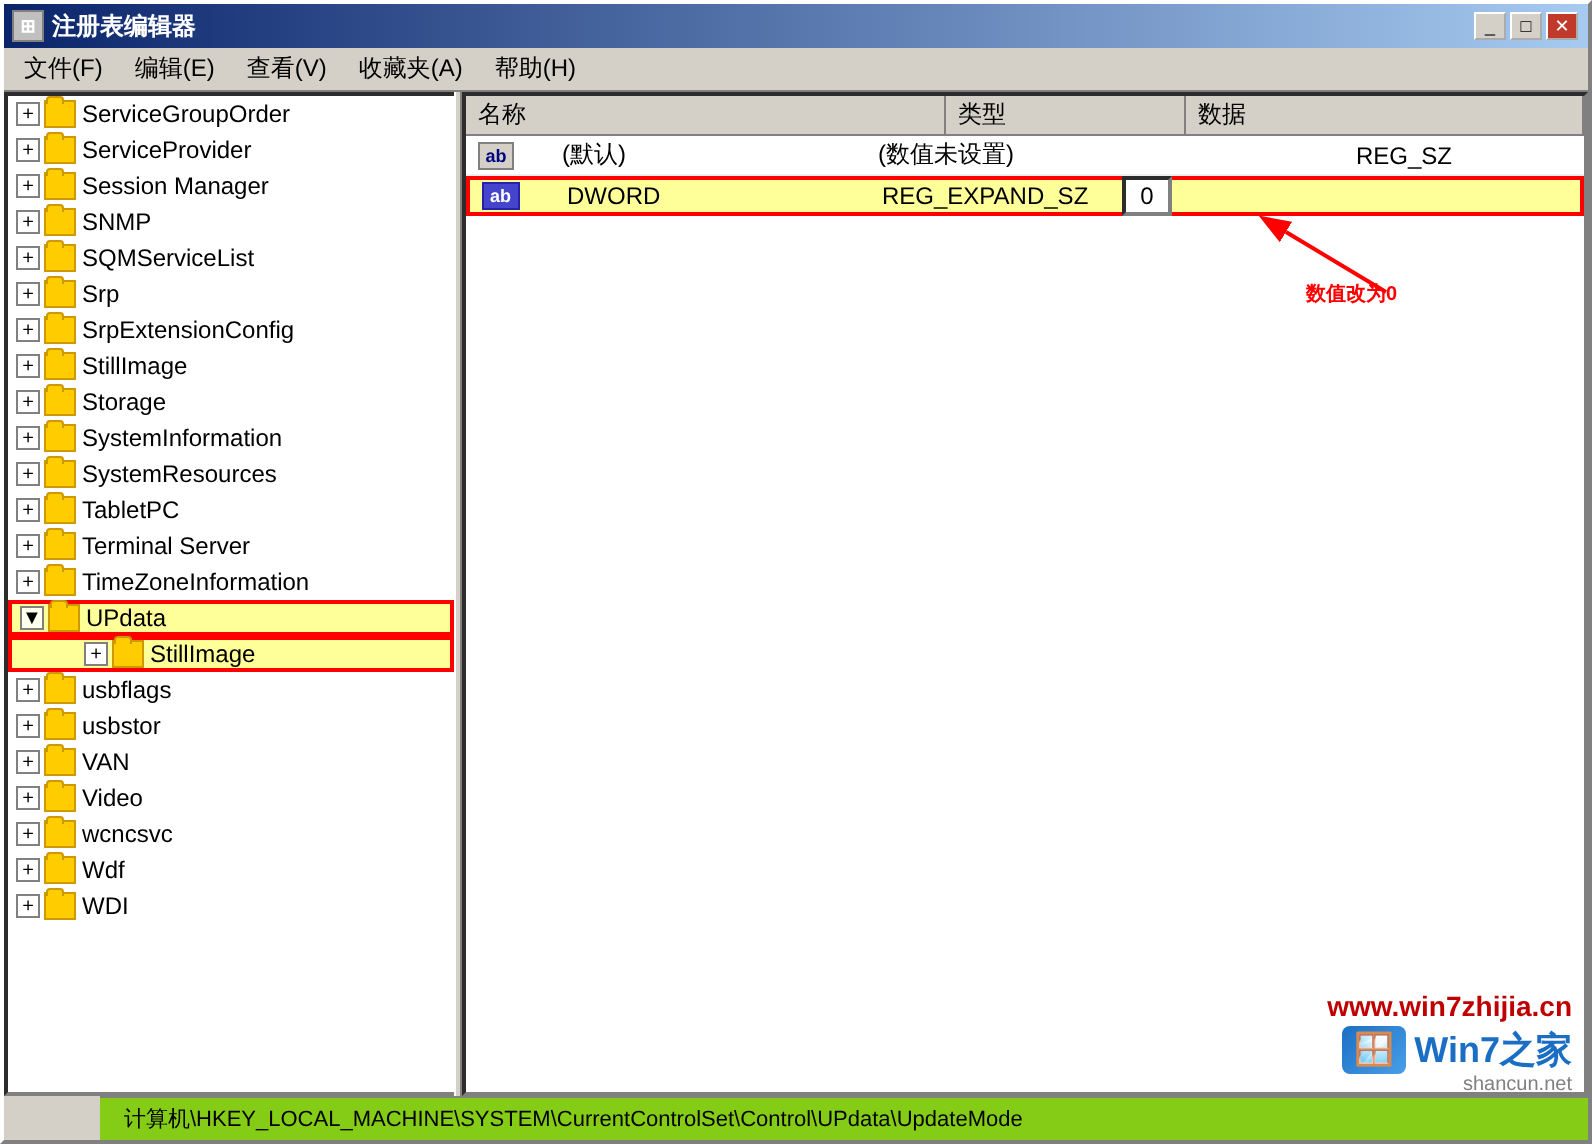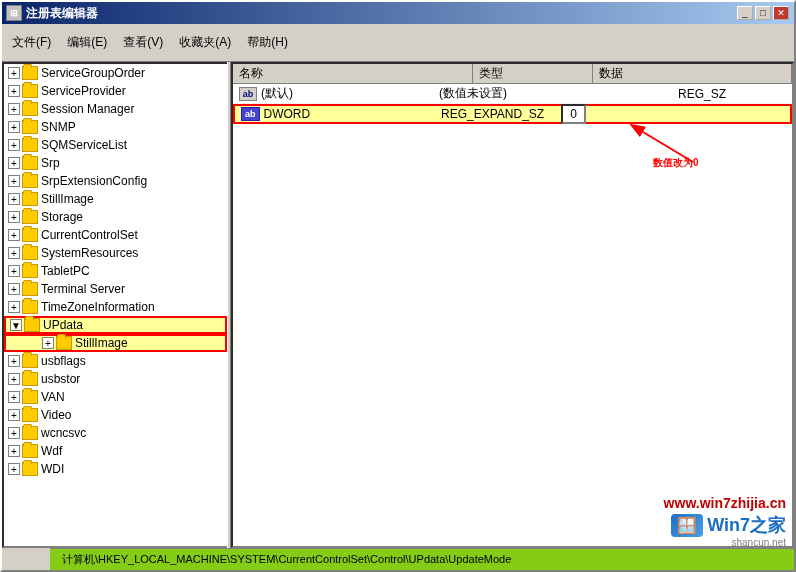--- a/index.html
+++ b/index.html
@@ -44,21 +44,21 @@
       border: 1px solid #808080;
       display: inline-flex;
       align-items: center;
       justify-content: center;
       font-size: 9px;
     }
 
     .menu-bar {
       background: #d4d0c8;
       border-bottom: 1px solid #808080;
-      height: 38px;
+      height: 22px;
       display: flex;
       align-items: center;
       padding: 0 2px;
     }
 
     .menu-item {
       padding: 2px 8px;
       cursor: pointer;
       font-size: 12px;
     }
@@ -176,21 +176,21 @@
       border-bottom: 1px solid #f0f0f0;
       font-size: 12px;
     }
 
     .value-cell {
       padding: 2px 6px;
       display: flex;
       align-items: center;
     }
 
-    .value-cell-name { width: 200px; }
+    .value-cell-name { width: 200px; gap: 20px; }
     .value-cell-type { width: 120px; }
     .value-cell-data { flex: 1; }
 
     .ab-icon {
       display: inline-flex;
       align-items: center;
       justify-content: center;
       width: 18px;
       height: 14px;
       background: #d4d0c8;
@@ -359,21 +359,21 @@
 
       <div class="tree-item indent-1">
         <span class="expand-btn">+</span>
         <span class="folder-icon"></span>
         <span>Storage</span>
       </div>
 
       <div class="tree-item indent-1">
         <span class="expand-btn">+</span>
         <span class="folder-icon"></span>
-        <span>CurrentControlSet</span>
+        <span>SystemInformation</span>
       </div>
 
       <div class="tree-item indent-1">
         <span class="expand-btn">+</span>
         <span class="folder-icon"></span>
         <span>SystemResources</span>
       </div>
 
       <div class="tree-item indent-1">
         <span class="expand-btn">+</span>

